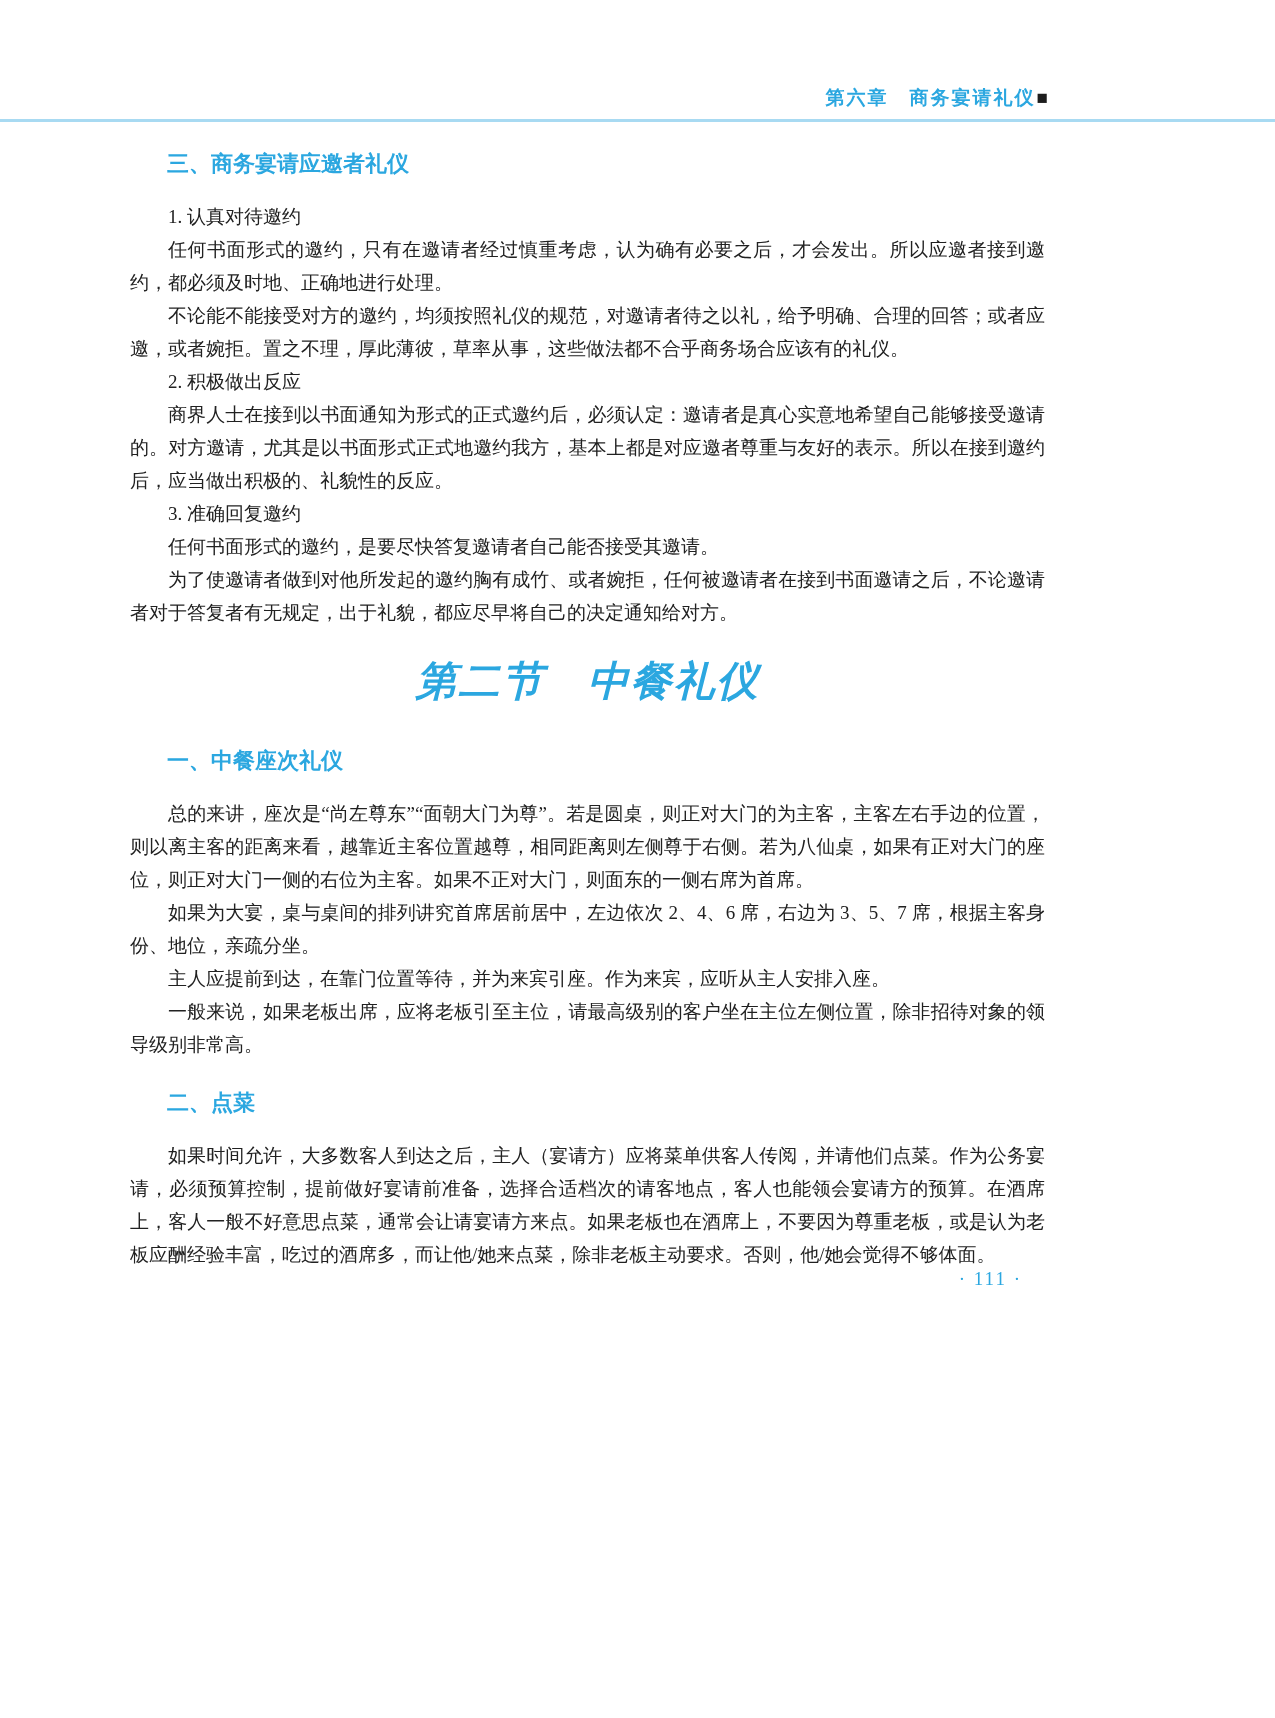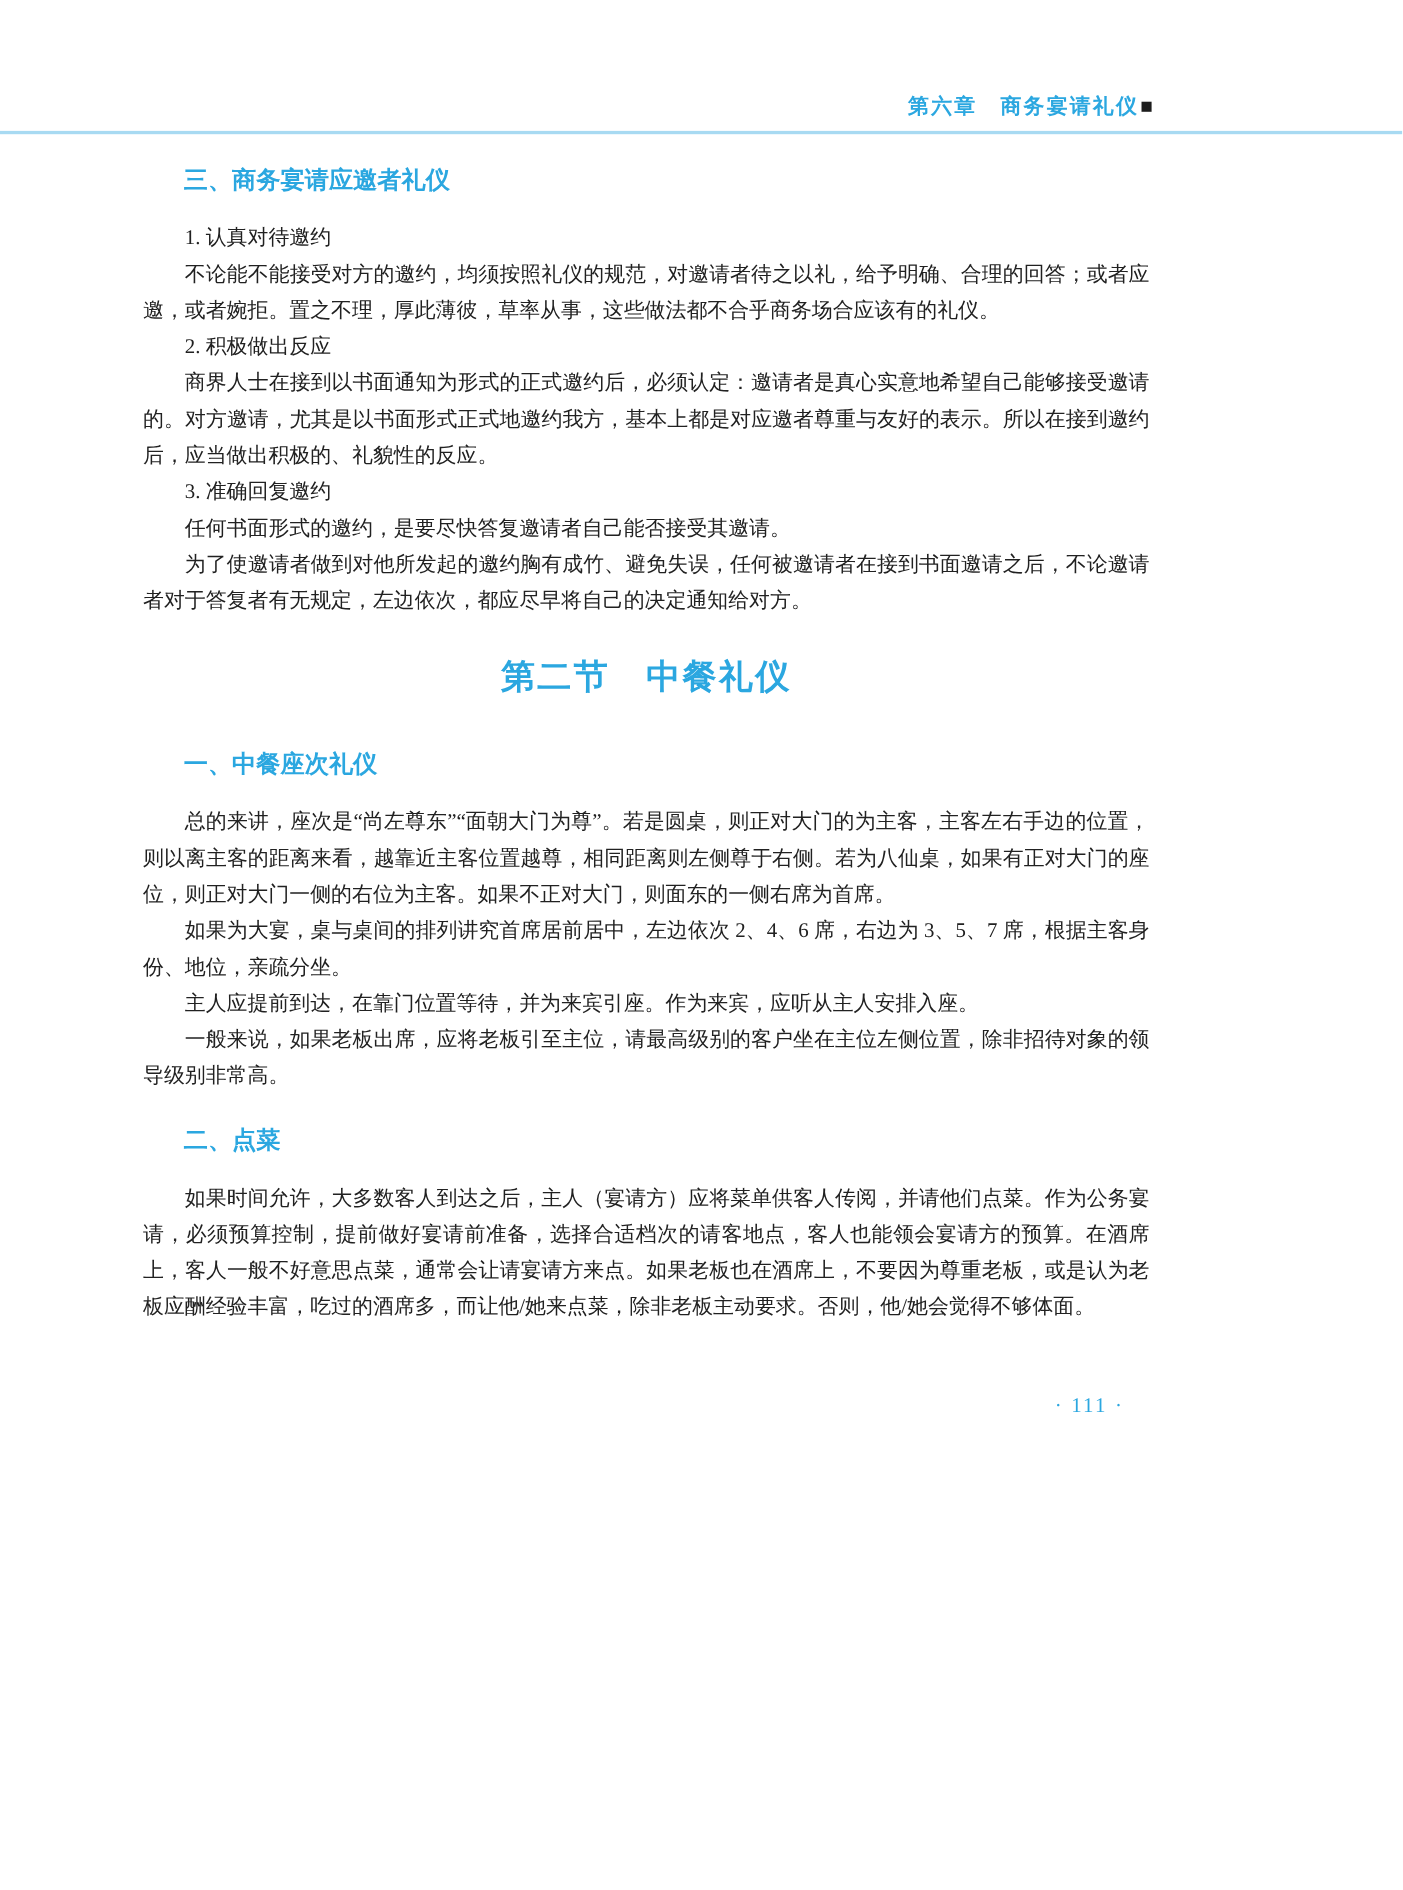--- a/index.html
+++ b/index.html
@@ -64,24 +64,25 @@
     line-height:33px;
     text-align:justify;
     text-indent:2em;
     word-break:break-all;
   }
   .section-title{
     margin:32px 0 46px 0;
     text-align:center;
     font-family:"Liberation Sans", sans-serif;
     font-weight:bold;
-    font-size:31px;
+    font-size:41px;
     line-height:40px;
     letter-spacing:2px;
     color:var(--accent);
+    font-style:italic;
   }
   .page-number{
     position:absolute;
     right:253px;
     bottom:110px;
     font-size:19px;
     letter-spacing:2px;
     color:var(--accent);
     font-family:"Liberation Serif", serif;
     text-align:right;
@@ -97,26 +98,27 @@
   </div>
 
   <div class="rule"></div>
 
   <div class="content">
 
 
     <div class="h2">三、商务宴请应邀者礼仪</div>
 
     <p class="para">1. 认真对待邀约</p>
+    <p class="para">任何书面形式的邀约，只有在邀请者经过慎重考虑，认为确有必要之后，才会发出。所以应邀者接到邀约，都必须及时地、正确地进行处理。</p>
     <p class="para">不论能不能接受对方的邀约，均须按照礼仪的规范，对邀请者待之以礼，给予明确、合理的回答；或者应邀，或者婉拒。置之不理，厚此薄彼，草率从事，这些做法都不合乎商务场合应该有的礼仪。</p>
     <p class="para">2. 积极做出反应</p>
     <p class="para">商界人士在接到以书面通知为形式的正式邀约后，必须认定：邀请者是真心实意地希望自己能够接受邀请的。对方邀请，尤其是以书面形式正式地邀约我方，基本上都是对应邀者尊重与友好的表示。所以在接到邀约后，应当做出积极的、礼貌性的反应。</p>
     <p class="para">3. 准确回复邀约</p>
     <p class="para">任何书面形式的邀约，是要尽快答复邀请者自己能否接受其邀请。</p>
-    <p class="para">为了使邀请者做到对他所发起的邀约胸有成竹、避免失误，任何被邀请者在接到书面邀请之后，不论邀请者对于答复者有无规定，左边依次，都应尽早将自己的决定通知给对方。</p>
+    <p class="para">为了使邀请者做到对他所发起的邀约胸有成竹、或者婉拒，任何被邀请者在接到书面邀请之后，不论邀请者对于答复者有无规定，出于礼貌，都应尽早将自己的决定通知给对方。</p>
 
     <h1 class="section-title">第二节　中餐礼仪</h1>
 
 
     <div class="h2">一、中餐座次礼仪</div>
 
     <p class="para">总的来讲，座次是“尚左尊东”“面朝大门为尊”。若是圆桌，则正对大门的为主客，主客左右手边的位置，则以离主客的距离来看，越靠近主客位置越尊，相同距离则左侧尊于右侧。若为八仙桌，如果有正对大门的座位，则正对大门一侧的右位为主客。如果不正对大门，则面东的一侧右席为首席。</p>
     <p class="para">如果为大宴，桌与桌间的排列讲究首席居前居中，左边依次 2、4、6 席，右边为 3、5、7 席，根据主客身份、地位，亲疏分坐。</p>
     <p class="para">主人应提前到达，在靠门位置等待，并为来宾引座。作为来宾，应听从主人安排入座。</p>
     <p class="para">一般来说，如果老板出席，应将老板引至主位，请最高级别的客户坐在主位左侧位置，除非招待对象的领导级别非常高。</p>

